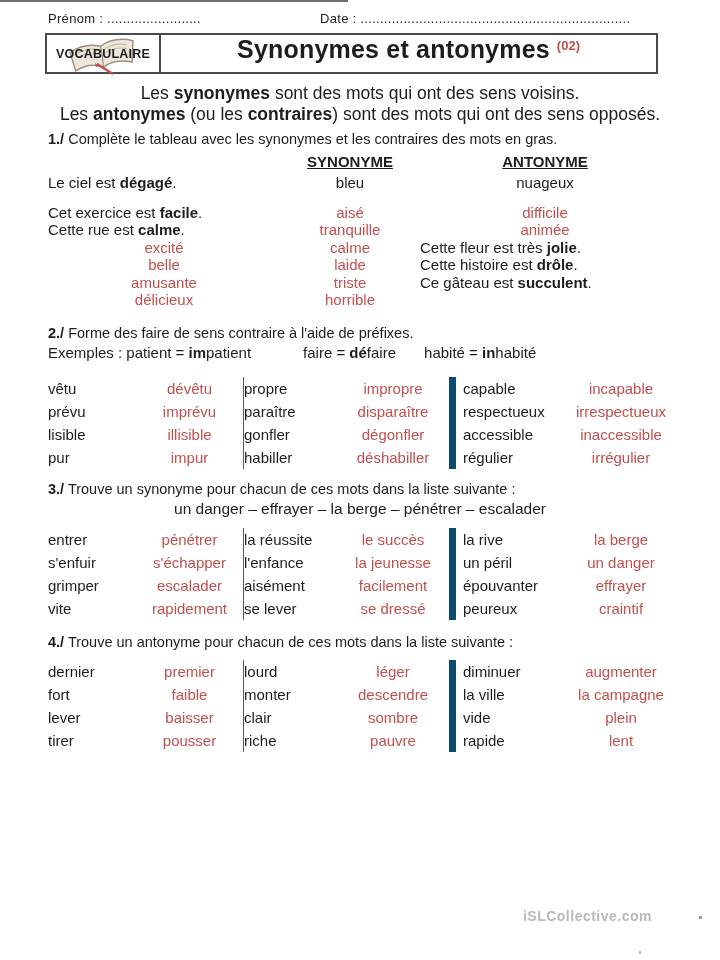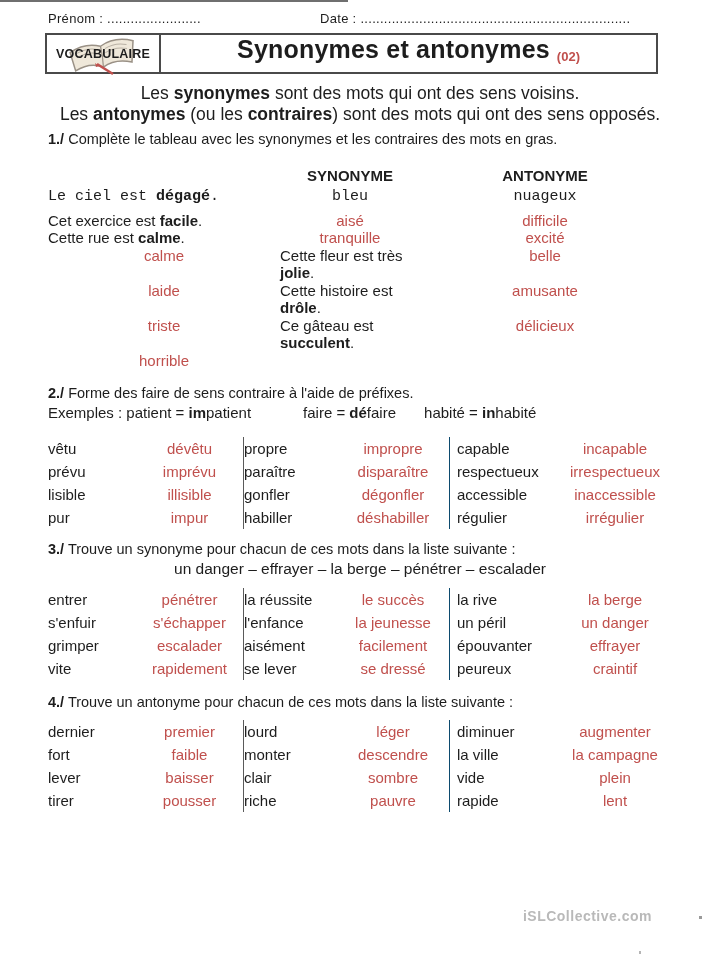--- a/index.html
+++ b/index.html
@@ -24,47 +24,47 @@
     display:flex;align-items:stretch;box-sizing:border-box;
   }
   .logocell{
     width:112px;border-right:2px solid #4a4a4a;
     position:relative;display:flex;align-items:center;justify-content:center;
   }
   .logocell svg{position:absolute;left:10px;top:1px;}
   .logotext{position:relative;font-weight:bold;font-size:12.5px;letter-spacing:.2px;z-index:2;}
   .titlecell{flex:1;display:flex;justify-content:center;}
   .title{font-weight:bold;font-size:25px;letter-spacing:.2px;}
-  .titlenum{font-size:13px;font-weight:bold;margin-left:7px;position:relative;top:14px;}
+  .titlenum{font-size:13px;font-weight:bold;margin-left:7px;position:relative;top:3px;}
 
   .intro{margin-top:9px;text-align:center;font-size:17.5px;line-height:21px;}
 
   .exhead{margin:16px 0 0 48px;font-size:14.5px;}
   .exhead b{font-size:14.5px;}
   .exhead1{margin-top:6px;}
 
   .t1h,.t1{display:grid;grid-template-columns:232px 140px 250px;margin-left:48px;font-size:15px;}
-  .t1h{margin-top:20px;font-weight:bold;}
+  .t1h{margin-top:6px;font-weight:bold;text-decoration:underline;}
   .t1h .c{text-align:center;}
   .t1{line-height:17.5px;margin-top:4px;}
   .t1 .c{text-align:center;}
-  .t1 .r1{margin-bottom:6px;font-family:Liberation Mono, monospace;}
+  .t1 .r1{margin-bottom:12px;}
 
   .examples{margin:3px 0 0 48px;font-size:15px;}
   .examples .gap1{margin-left:52px;}
   .examples .gap2{margin-left:28px;}
 
   .wordlist{margin-top:3px;text-align:center;font-size:15.5px;line-height:18px;}
 
   .ext{display:flex;margin-left:48px;margin-top:16px;font-size:15px;line-height:23px;}
   .ext3{margin-top:10px;}
   .grp{display:grid;box-sizing:border-box;}
   .grp1{width:195px;grid-template-columns:88px 107px;}
   .grp2{width:206px;grid-template-columns:100px 98px;border-left:1px solid #5a5a5a;}
-  .grp3{width:215px;grid-template-columns:108px 100px;border-left:1px solid #0c4a6e;padding-left:7px;}
+  .grp3{width:215px;grid-template-columns:108px 100px;border-left:7px solid #0c4a6e;padding-left:7px;}
   .grp .a{text-align:center;}
 
   .red{color:#c0504d;}
   .watermark{
     position:absolute;top:908px;right:68px;
     font-size:14px;font-weight:bold;color:#b9b9b9;letter-spacing:.5px;
   }
 </style>
 </head>
 <body>
@@ -113,20 +113,21 @@
     <div class="r1"><span>Le ciel est </span><b>dégagé</b><span>.</span></div>
     <div class="c r1">bleu</div>
     <div class="c r1">nuageux</div>
 
     <div><span>Cet exercice est </span><b>facile</b><span>.</span></div>
     <div class="c red">aisé</div>
     <div class="c red">difficile</div>
 
     <div><span>Cette rue est </span><b>calme</b><span>.</span></div>
     <div class="c red">tranquille</div>
+    <div class="c red">animée</div>
 
     <div class="c red">excité</div>
     <div class="c red">calme</div>
 
     <div><span>Cette fleur est très </span><b>jolie</b><span>.</span></div>
     <div class="c red">belle</div>
     <div class="c red">laide</div>
 
     <div><span>Cette histoire est </span><b>drôle</b><span>.</span></div>
     <div class="c red">amusante</div>

